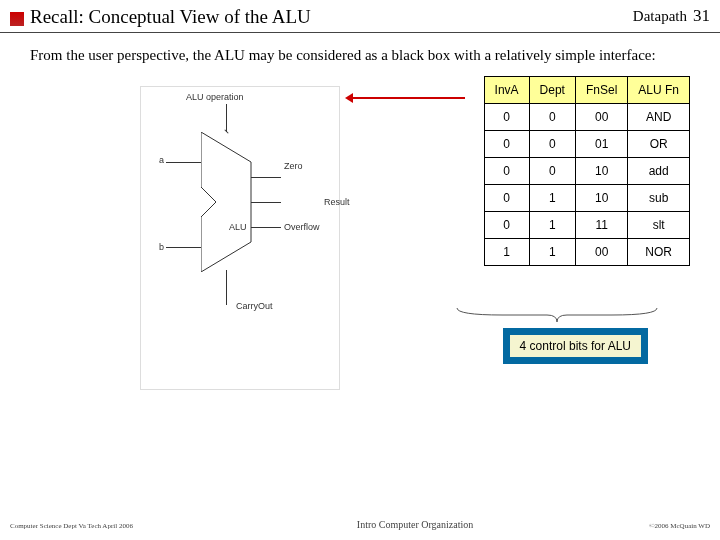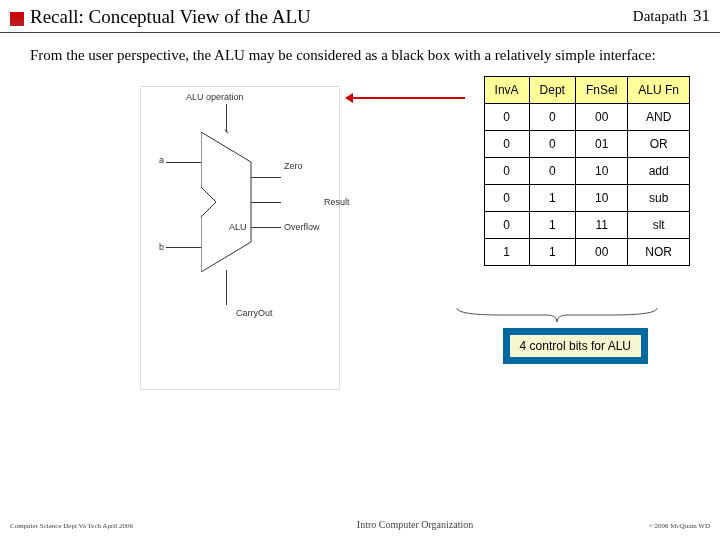--- a/index.html
+++ b/index.html
@@ -65,21 +65,21 @@
     <div class="dia-line" style="left:110px;top:90px;width:30px;height:1px;"></div>
     <div class="dia-label" style="left:143px;top:74px;">Zero</div>
 
     <div class="dia-line" style="left:110px;top:115px;width:30px;height:1px;"></div>
     <div class="dia-label" style="left:143px;top:110px;padding-left:40px;">Result</div>
 
     <div class="dia-line" style="left:110px;top:140px;width:30px;height:1px;"></div>
     <div class="dia-label" style="left:143px;top:135px;">Overflow</div>
 
     <div class="dia-line" style="left:85px;top:183px;width:1px;height:35px;"></div>
-    <div class="dia-label" style="left:95px;top:221px;">CarryOut</div>
+    <div class="dia-label" style="left:95px;top:214px;">CarryOut</div>
   </div>
 
   <div class="arrow-red">
     <div class="arrow-red-line"></div>
     <div class="arrow-red-head"></div>
   </div>
 
   <table class="fn-table">
     <thead>
       <tr>

